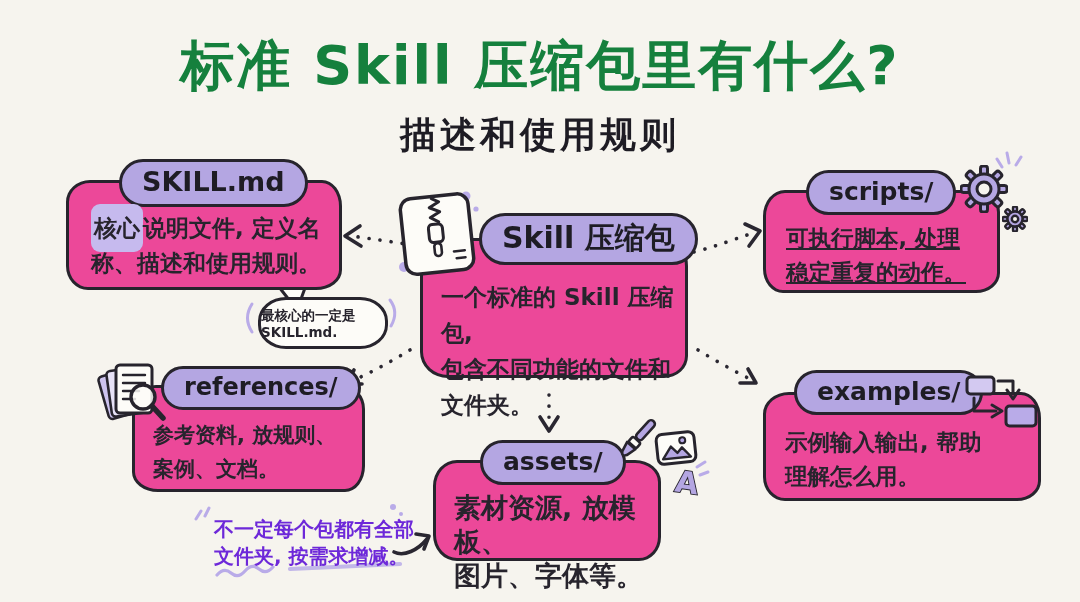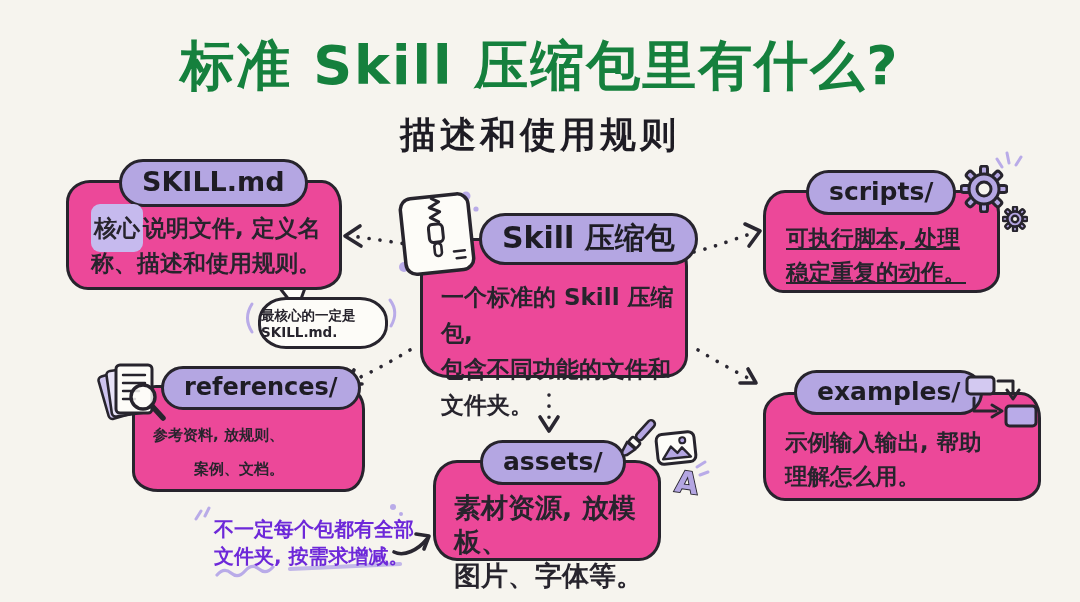--- a/index.html
+++ b/index.html
@@ -72,21 +72,21 @@
   .g-scripts{left:763px;top:190px;width:237px;height:103px;
     border-radius:22px 26px 24px 20px / 26px 22px 20px 24px;}
   .g-scripts .pill{left:40px;top:-23px;font-size:25px;}
   .g-scripts .body{position:absolute;left:20px;top:28px;font-size:22.5px;line-height:34px;text-decoration:underline;}
   .gear-big{position:absolute;left:194px;top:-28px;width:48px;height:48px;}
   .gear-small{position:absolute;left:236px;top:13px;width:26px;height:26px;}
   
   .g-references{left:92px;top:385px;width:233px;height:107px;
     border-radius:24px 22px 20px 26px / 22px 24px 26px 20px;margin-left:40px;}
   .g-references .pill{left:26px;top:-22px;font-size:24px;}
-  .g-references .body{position:absolute;left:18px;top:30px;font-size:15px;line-height:34px;text-align:right;}
+  .g-references .body{position:absolute;left:18px;top:30px;font-size:21px;line-height:34px;}
   .docwrap{position:absolute;left:-38px;top:-28px;width:72px;height:68px;}
   
   .g-assets{left:433px;top:460px;width:228px;height:101px;
     border-radius:24px 26px 22px 24px / 26px 22px 24px 26px;}
   .g-assets .pill{left:44px;top:-23px;font-size:25px;}
   .g-assets .body{position:absolute;left:18px;top:28px;font-size:27px;line-height:34px;}
   .brushwrap{position:absolute;left:176px;top:-48px;width:50px;height:50px;}
   .imgwrap{position:absolute;left:218px;top:-34px;width:44px;height:38px;}
   .fontwrap{position:absolute;left:236px;top:1px;width:30px;height:36px;}
   

